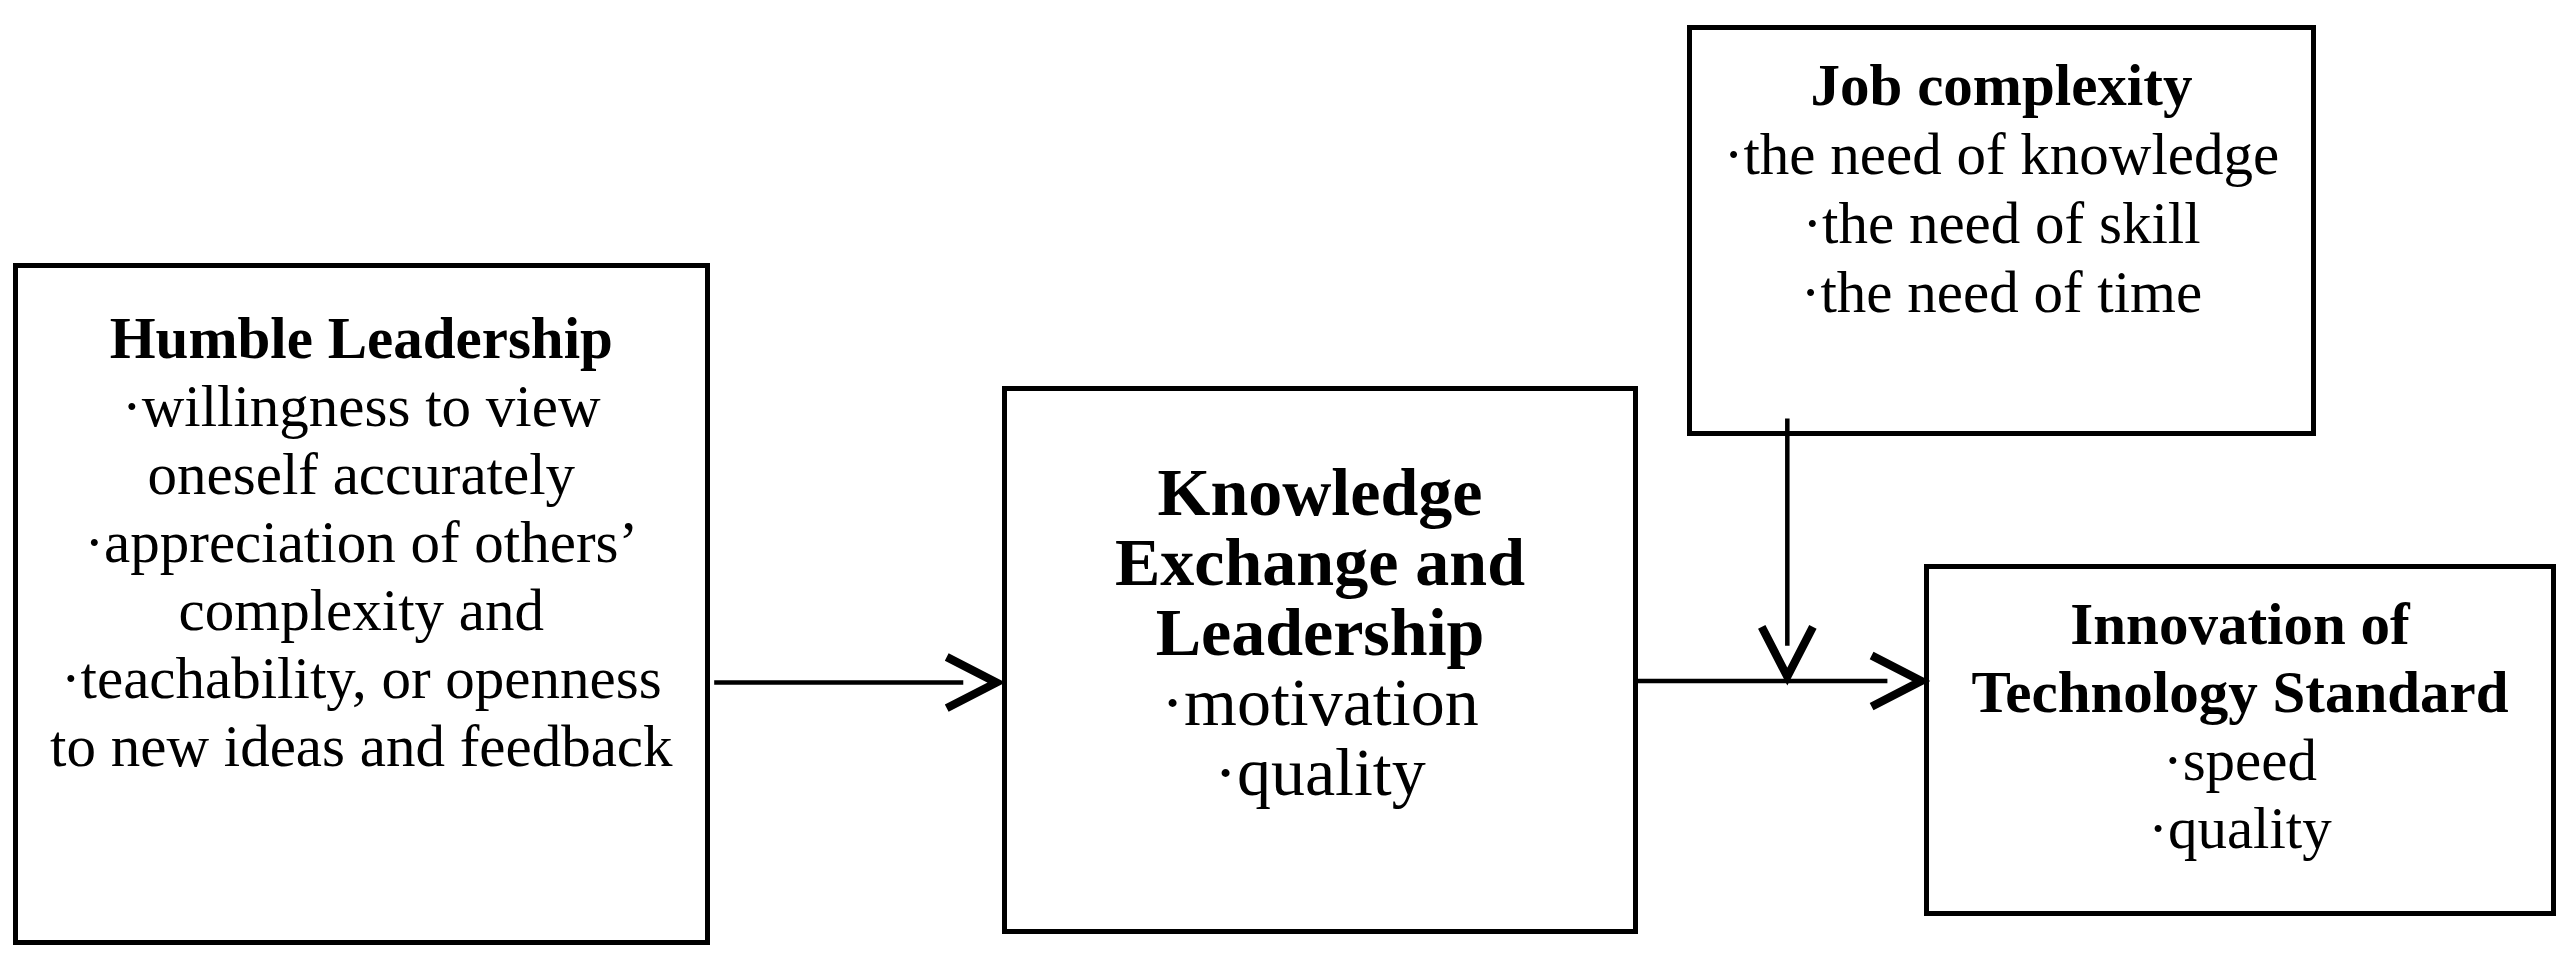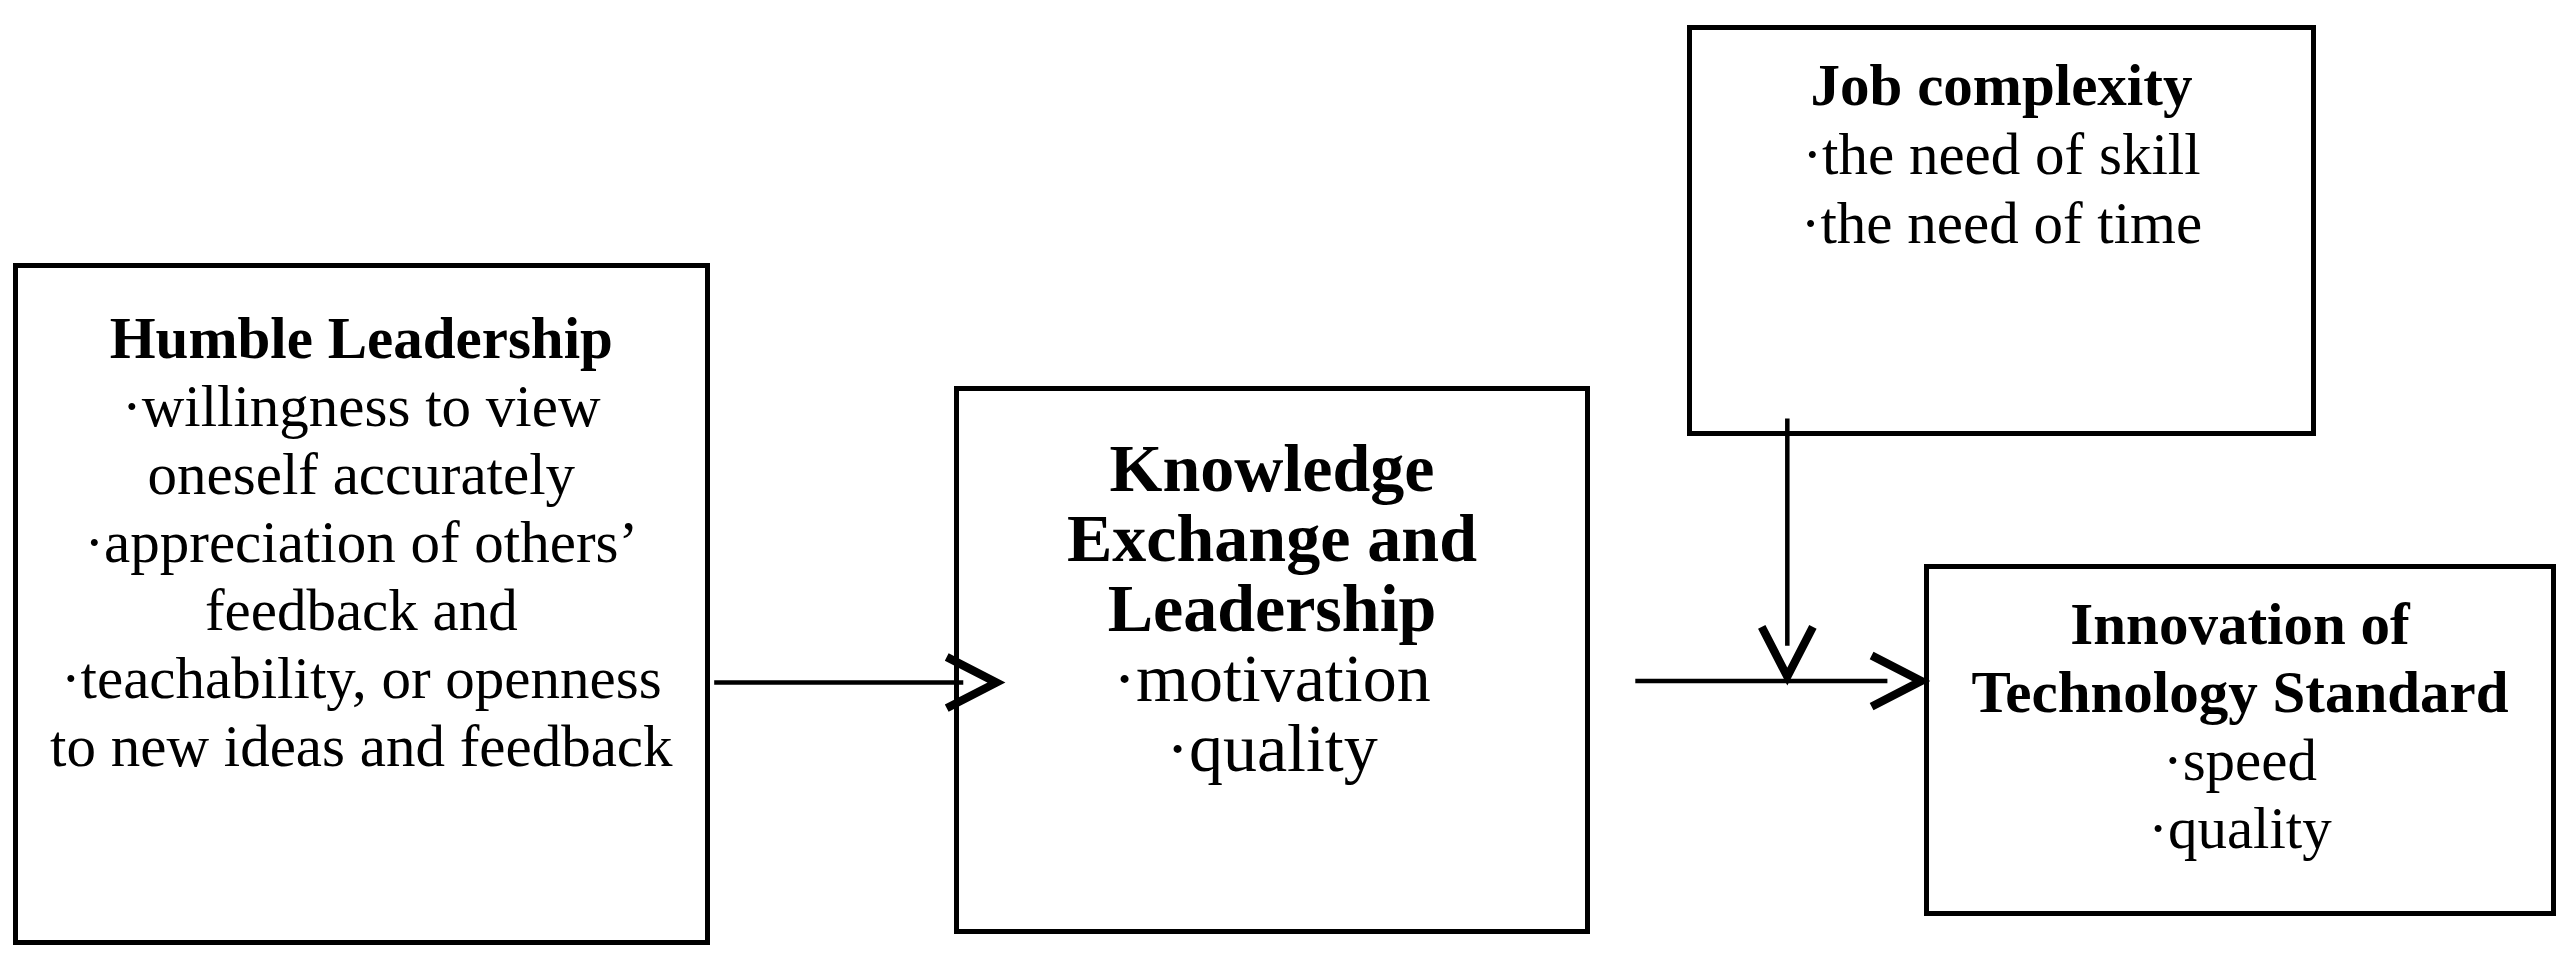--- a/index.html
+++ b/index.html
@@ -31,22 +31,22 @@
   .line.title { font-weight: bold; }
 
   
   .box-humble {
     left: 12.8px; top: 263px; width: 697px; height: 682px;
     padding-top: 36px;
   }
   .box-humble .line { line-height: 68px; }
 
   .box-knowledge {
-    left: 954px; top: 386px; width: 636px; height: 548px;
-    padding-top: 42px;
+    left: 1002px; top: 386px; width: 636px; height: 548px;
+    padding-top: 66px;
   }
   .box-knowledge .line { font-size: 68px; line-height: 70px; }
 
   .box-job {
     left: 1687px; top: 9px; width: 629px; height: 411px;
     padding-top: 21px;
     margin-top: 16px;
   }
   .box-job .line { line-height: 69px; }
 
@@ -78,35 +78,36 @@
 </head>
 <body>
 
 <div class="canvas" style="--bg: #ffffff; --border: #000000; --text: #000000; --arrow: #000000;">
 
   <div class="box box-humble">
     <div class="line title">Humble Leadership</div>
     <div class="line">·willingness to view</div>
     <div class="line">oneself accurately</div>
     <div class="line">·appreciation of others’</div>
-    <div class="line">feedback and</div>
+    <div class="line">complexity and</div>
     <div class="line">·teachability, or openness</div>
     <div class="line">to new ideas and feedback</div>
   </div>
 
   <div class="box box-knowledge">
     <div class="line title">Knowledge</div>
     <div class="line title">Exchange and</div>
     <div class="line title">Leadership</div>
     <div class="line">·motivation</div>
     <div class="line">·quality</div>
   </div>
 
   <div class="box box-job">
     <div class="line title">Job complexity</div>
+    <div class="line">·the need of knowledge</div>
     <div class="line">·the need of skill</div>
     <div class="line">·the need of time</div>
   </div>
 
   <div class="box box-innovation">
     <div class="line title">Innovation of</div>
     <div class="line title">Technology Standard</div>
     <div class="line">·speed</div>
     <div class="line">·quality</div>
   </div>

